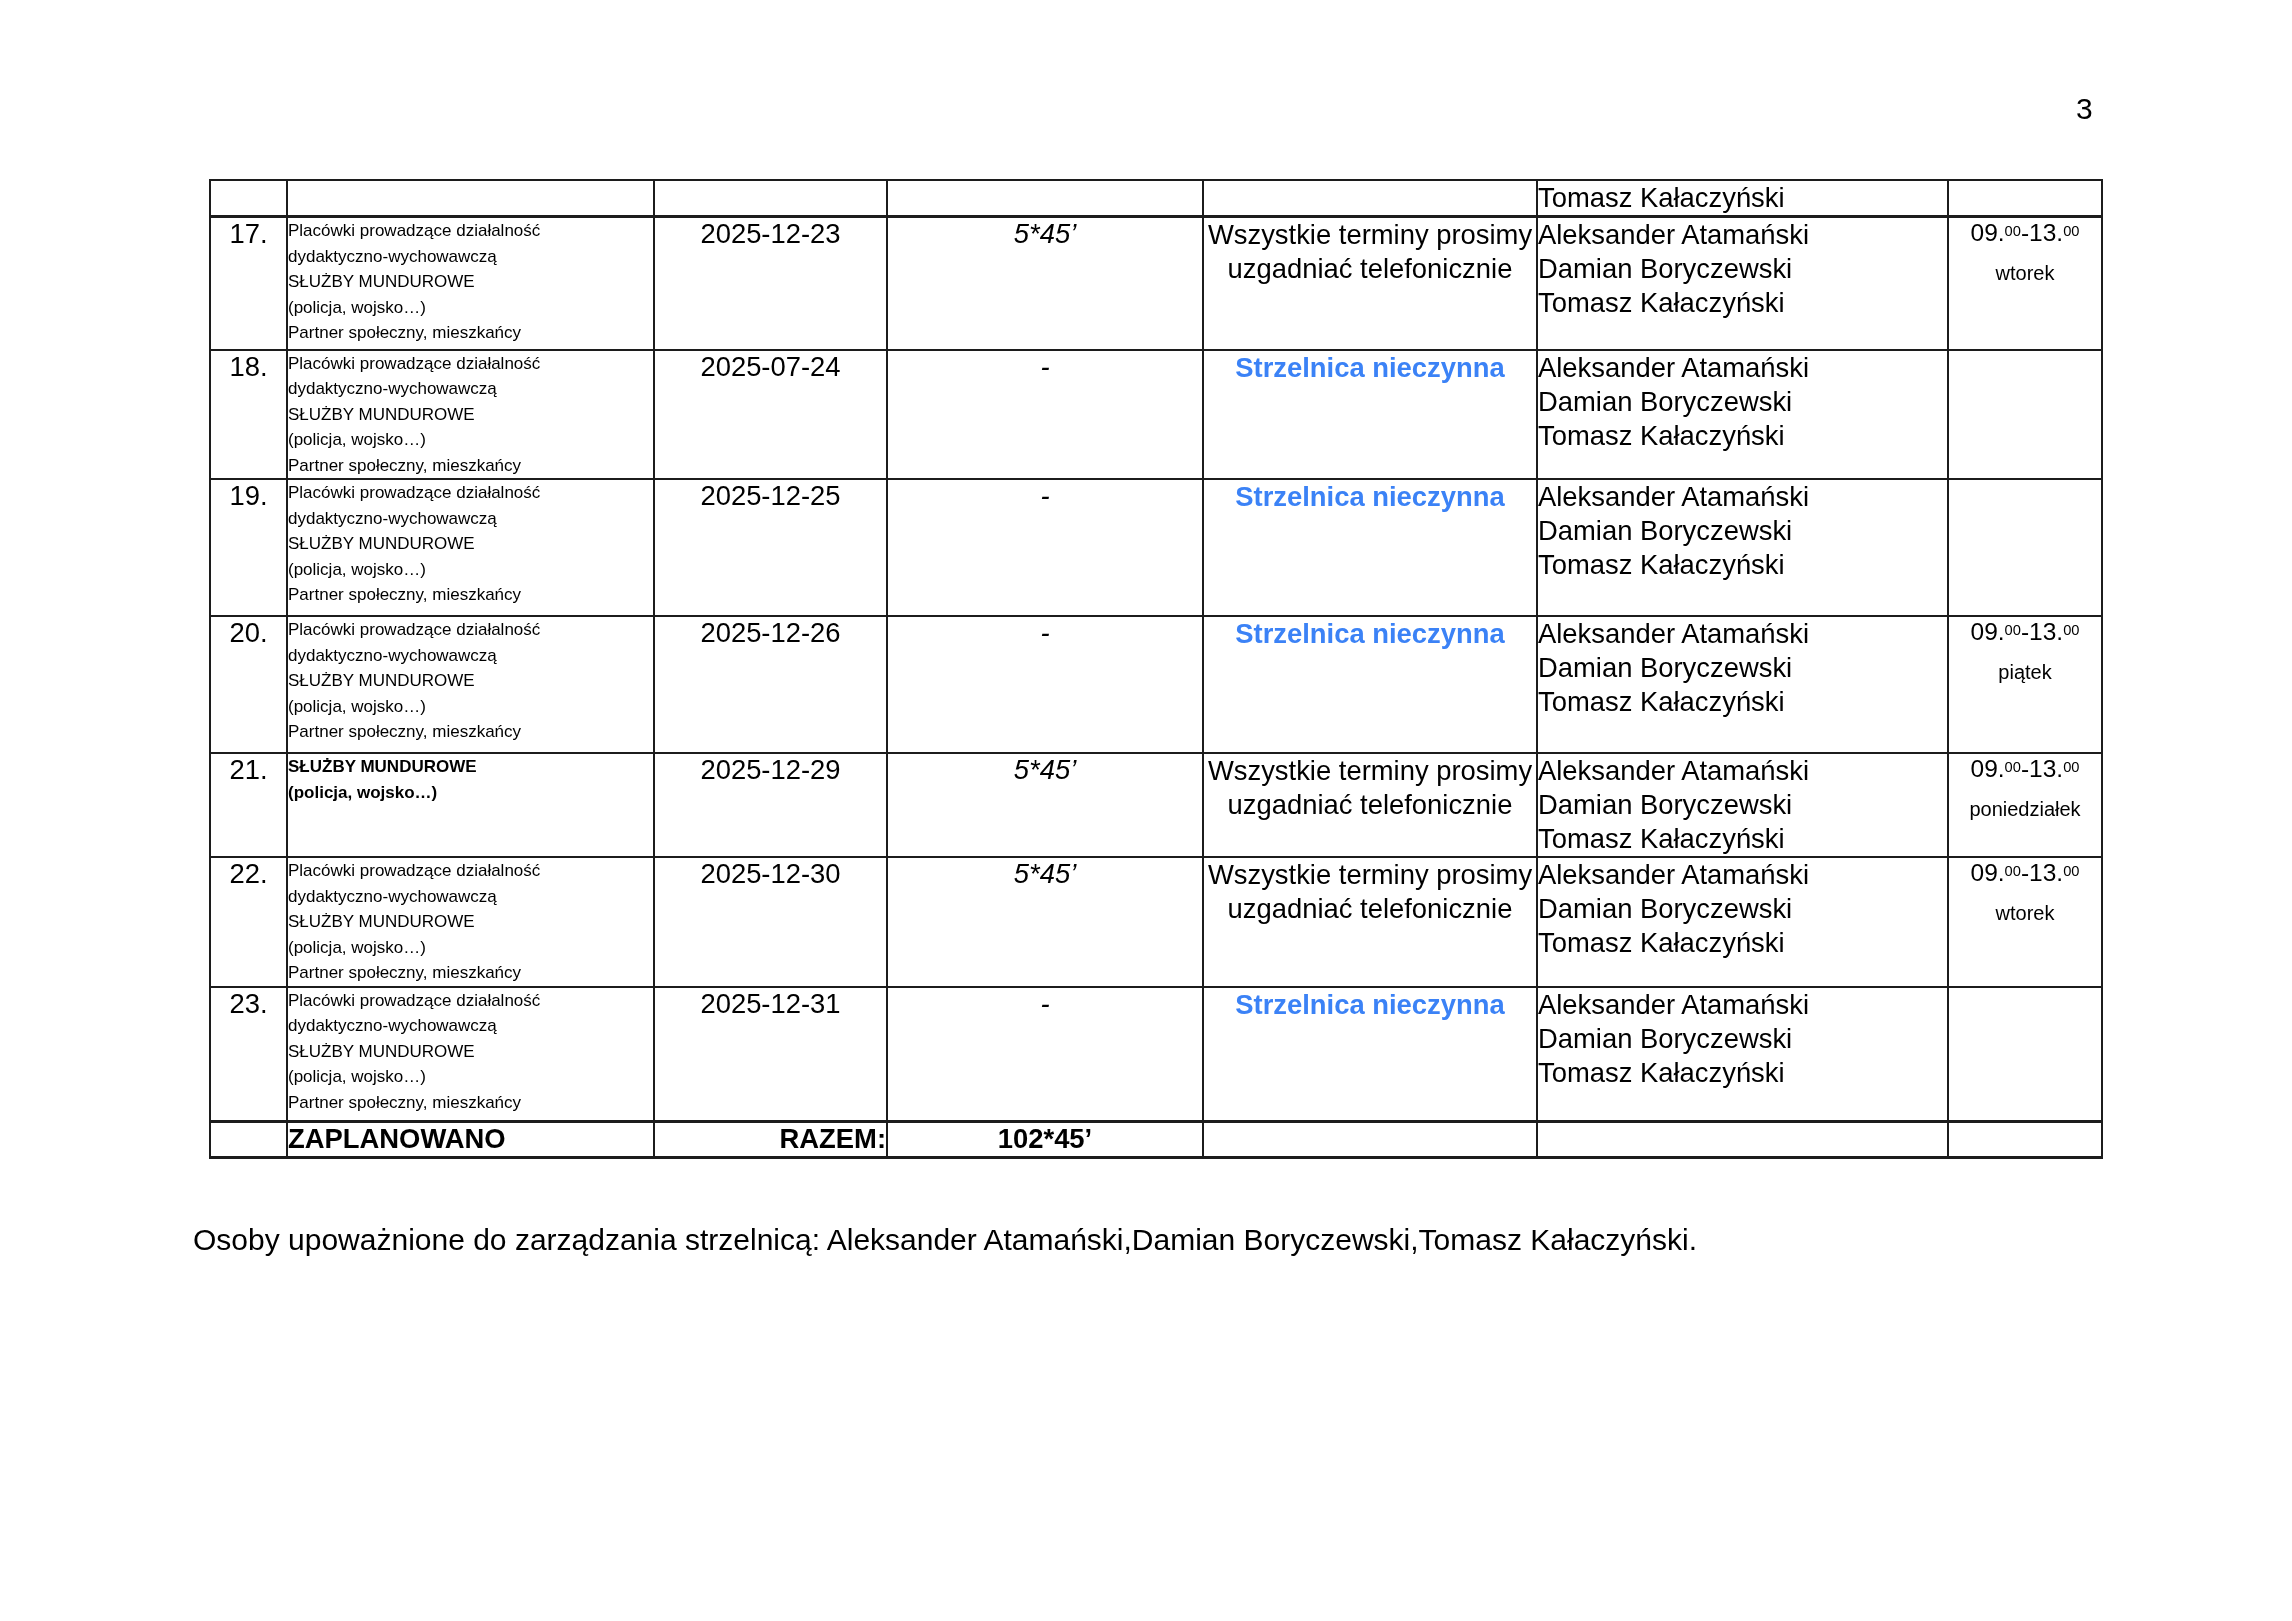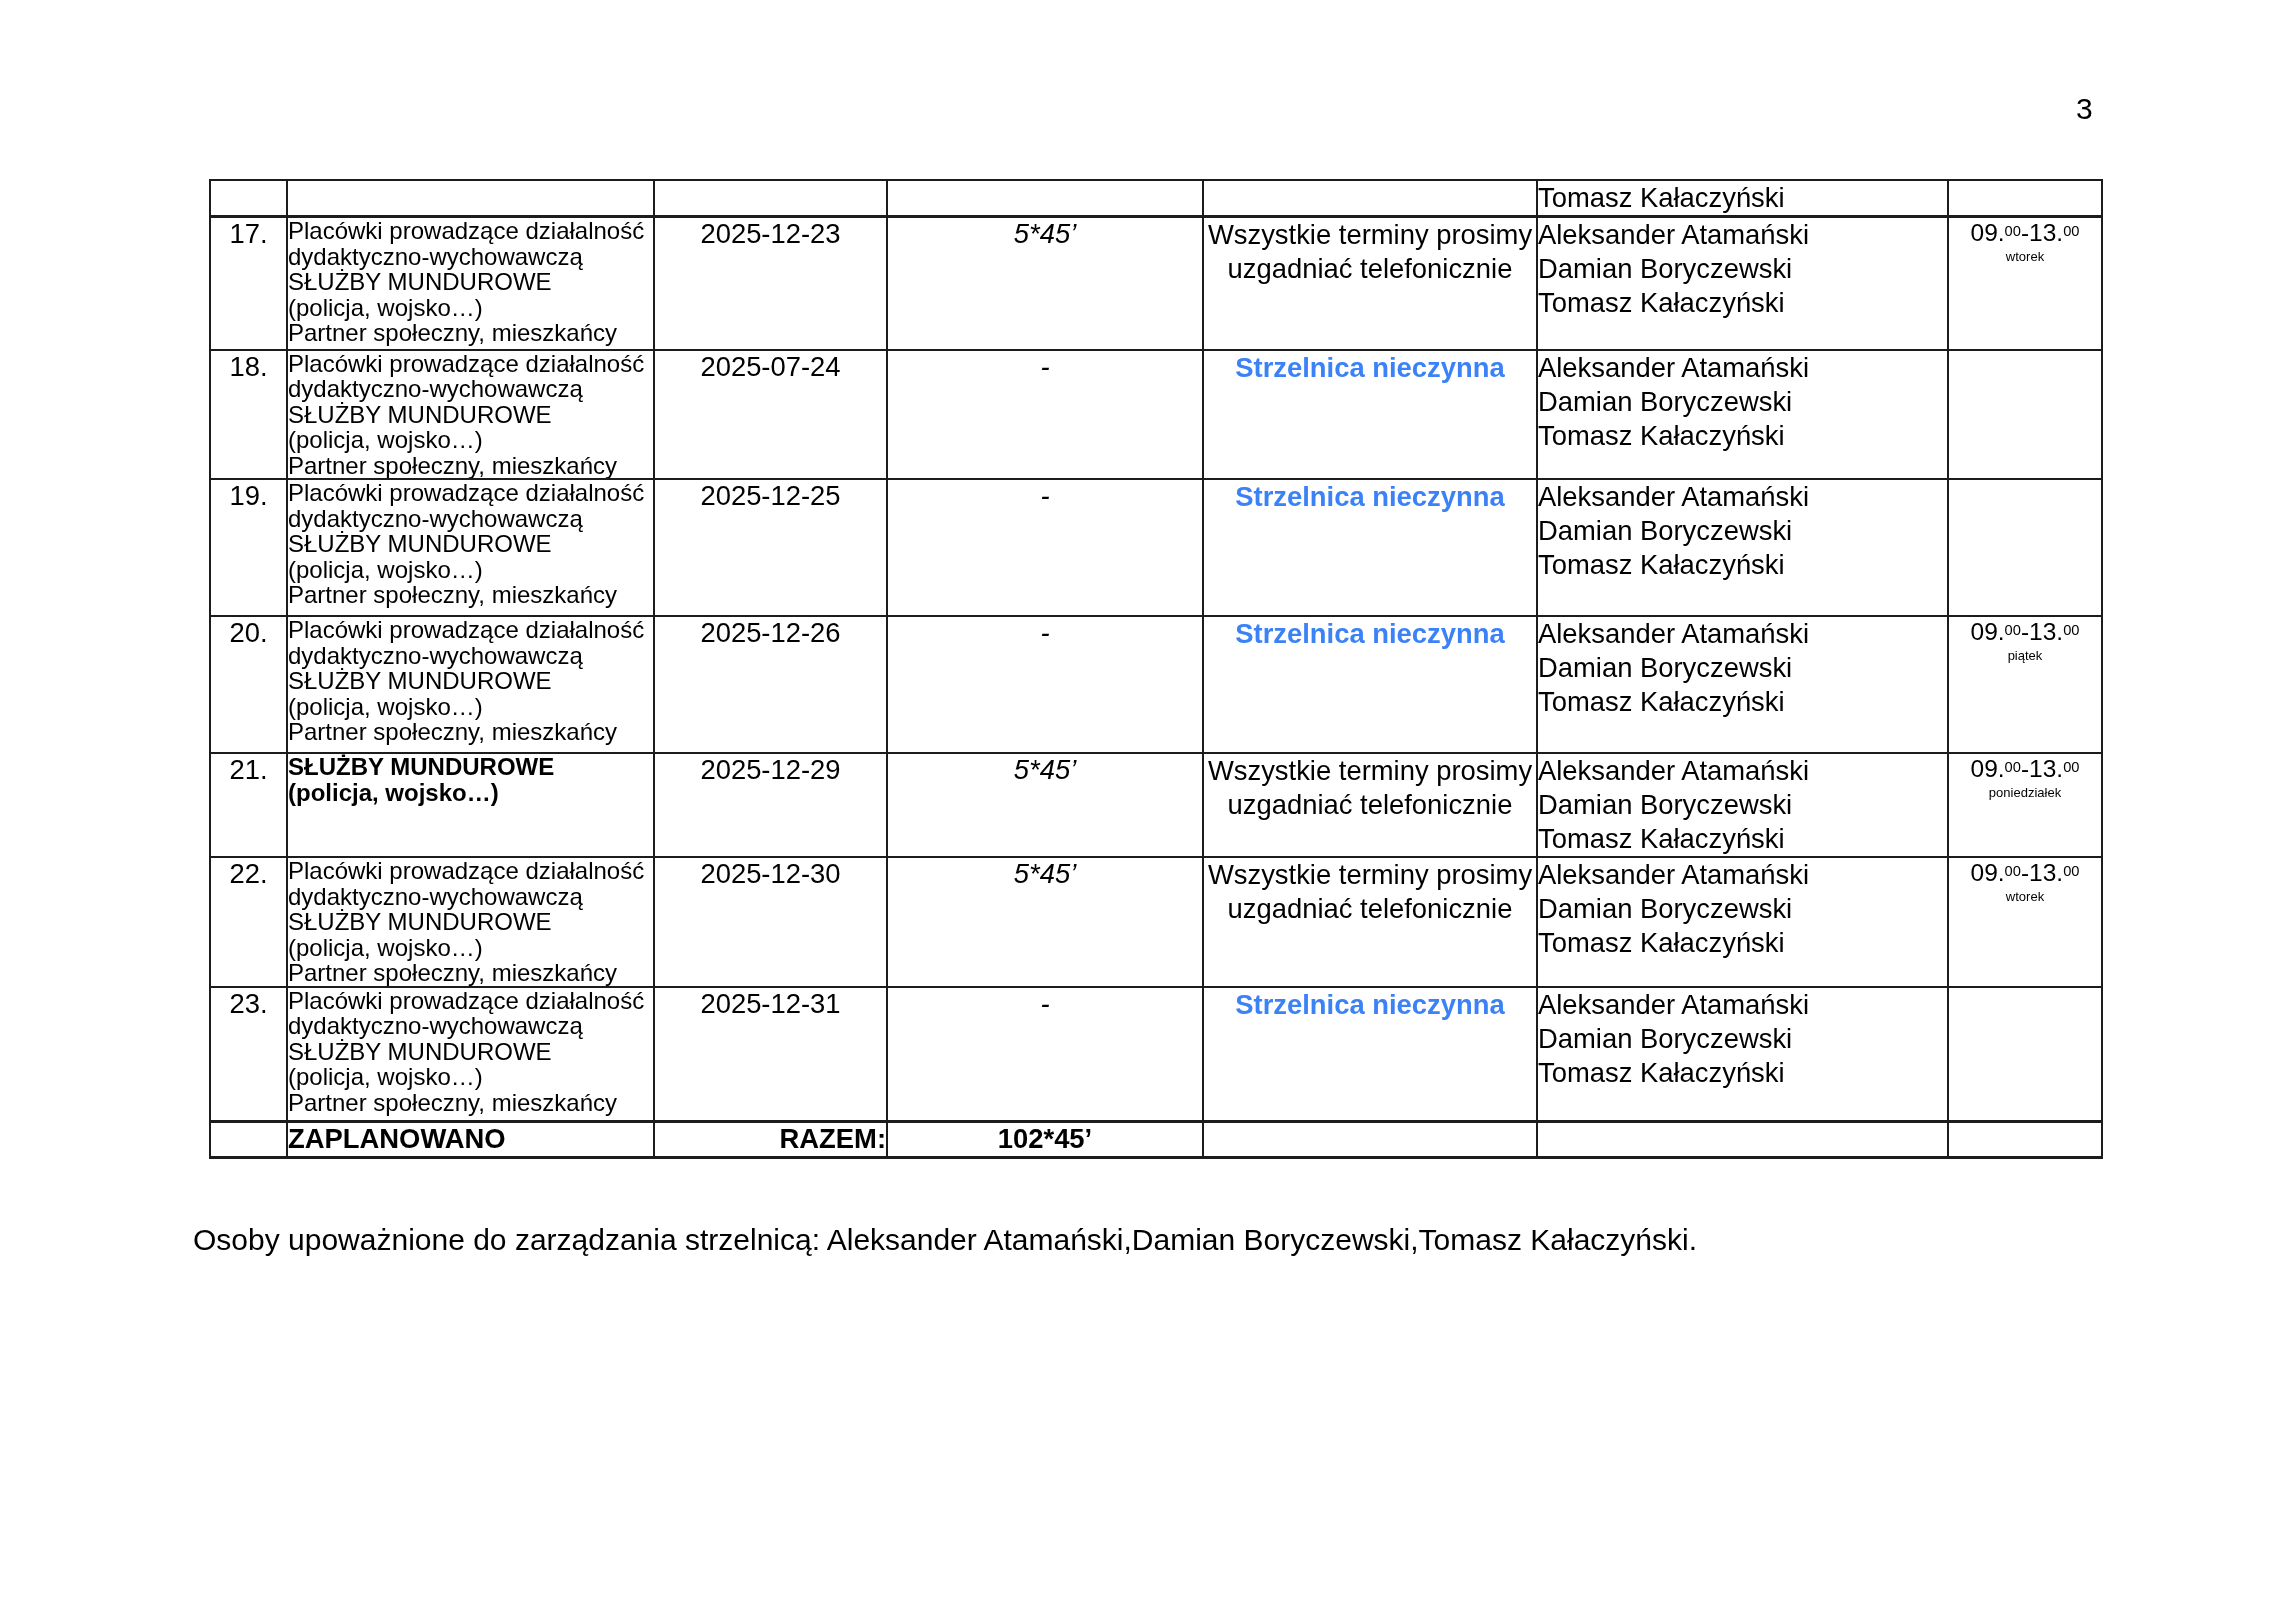--- a/index.html
+++ b/index.html
@@ -23,33 +23,33 @@
   }
   table.schedule td{
     border:2px solid #1c1c1c;
     vertical-align:top;
     padding:0;overflow:hidden;
   }
   tr.partial td{border-bottom-width:3.9px;}
   tr.summary td{border-top-width:3.9px;border-bottom-width:3.9px;}
   .c-num{text-align:center;font-size:27.4px;padding-top:4.9px;}
   .c-desc{padding:4.9px 5.9px 0 9.8px;}
-  .dline{font-size:24px;line-height:25.5px;white-space:nowrap;}
+  .dline{font-size:17px;line-height:25.5px;white-space:nowrap;}
   .c-desc.bold .dline{font-weight:bold;}
   .c-date{text-align:center;font-size:27.4px;padding-top:6.9px;border-radius:32px;}
   .c-dur{text-align:center;font-size:27.4px;padding-top:6.9px;font-style:italic;}
   .c-note{text-align:center;padding-top:6.9px;}
   .nline{font-size:27.4px;line-height:34px;}
   .c-note.closed .nline{color:#3b82f6;font-weight:bold;}
   .c-persons{padding:4.9px 0 0 11.8px;}
   .pline{font-size:27.4px;line-height:34px;white-space:nowrap;}
   .c-time{text-align:center;padding-top:5.9px;}
   .trange{font-size:24.5px;line-height:29px;}
   .sup{font-size:14.7px;position:relative;top:-1px;vertical-align:top;}
-  .tday{font-size:13px;margin-top:2px;}
+  .tday{font-size:20px;margin-top:15px;}
   tr.summary td{font-weight:bold;font-size:27.4px;}
   .c-sum-label{padding:2px 0 0 11.8px;}
   .c-sum-razem{text-align:right;padding:2px 9.8px 0 0;}
   .c-sum-total{text-align:center;padding-top:2px;}
   .footer-note{
     position:absolute;left:193px;top:1223px;margin:0;
     font-size:30px;
   }
 </style>
 </head>

